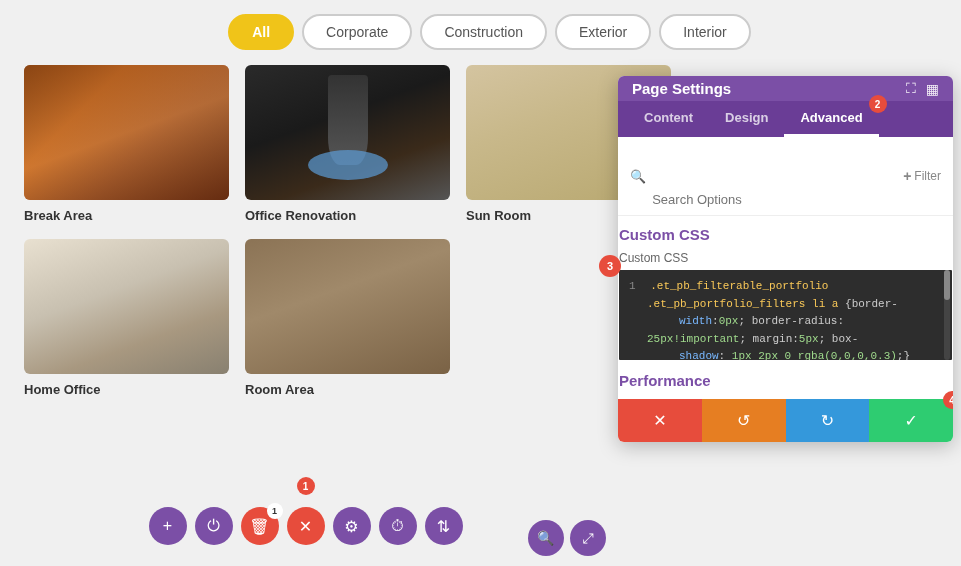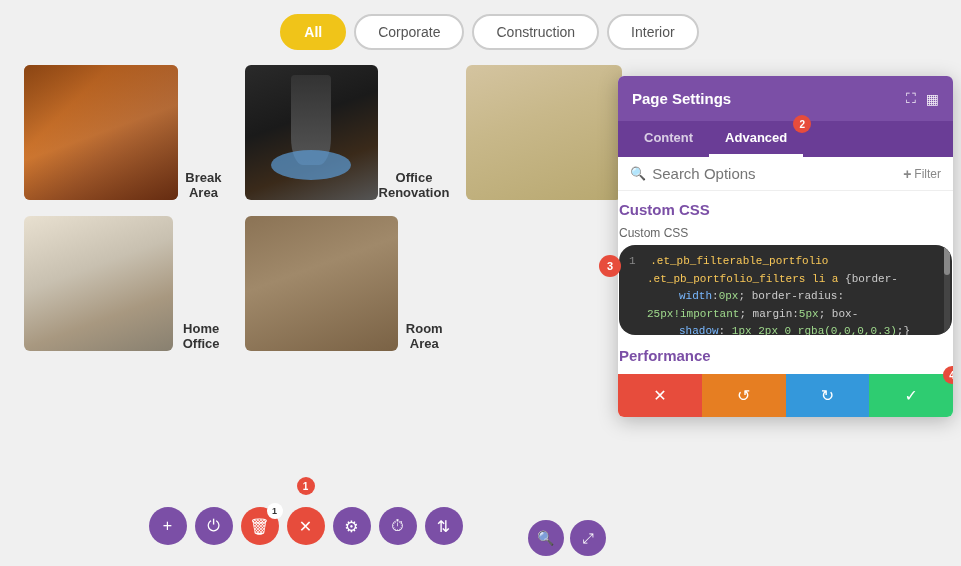--- a/index.html
+++ b/index.html
@@ -44,21 +44,22 @@
     .portfolio-grid {
       display: grid;
       grid-template-columns: repeat(3, 205px);
       gap: 16px;
       padding: 0 10px 0 14px;
       position: relative;
       z-index: 1;
     }
     .portfolio-item {
       display: flex;
-      align-items: flex-end;
+      flex-direction: column;
+      align-items: flex-start;
     }
     .portfolio-img {
       width: 205px;
       height: 135px;
       border-radius: 6px;
       overflow: hidden;
       background: #ccc;
     }
     .portfolio-img.break-area {
       background: linear-gradient(135deg, #8B4513 0%, #D2691E 30%, #A0522D 60%, #6B3A2A 100%);
@@ -140,21 +141,21 @@
       width: 335px;
       background: #fff;
       border-radius: 6px;
       box-shadow: 0 4px 20px rgba(0,0,0,0.25);
       z-index: 10;
       overflow: hidden;
     }
     .panel-header {
       background: #7b4fa6;
       color: #fff;
-      padding: 14px 14px;
+      padding: 4px 14px;
       display: flex;
       align-items: center;
       justify-content: space-between;
       gap: 44px;
     }
     .panel-title {
       font-size: 15px;
       font-weight: 700;
     }
     .panel-header-icons {
@@ -212,23 +213,24 @@
       display: flex;
       align-items: center;
       padding: 8px 12px;
       border-bottom: 1px solid #eee;
       gap: 6px;
     }
     .search-input {
       flex: 1;
       border: none;
       outline: none;
-      font-size: 15px;
+      font-size: 13px;
       color: #be185d;
       background: transparent;
+      margin-top: 47px;
     }
     .filter-btn {
       font-size: 12px;
       color: #888;
       cursor: pointer;
       display: flex;
       align-items: center;
       gap: 3px;
     }
     .filter-btn-plus {
@@ -248,21 +250,21 @@
       color: #7b4fa6;
       margin-bottom: 8px;
     }
     .css-label {
       font-size: 12px;
       color: #666;
       margin-bottom: 5px;
     }
     .css-editor {
       background: #2d2d2d;
-      border-radius: 16px;
+      border-radius: 1px;
       padding: 8px 10px;
       font-family: 'Courier New', monospace;
       font-size: 11px;
       color: #ccc;
       line-height: 1.6;
       position: relative;
       overflow: hidden;
       height: 90px;
     }
     .css-line-num {
@@ -390,20 +392,21 @@
       font-size: 14px;
     }
   </style>
 </head>
 <body>
 
 <div class="filter-tabs">
   <button class="filter-tab active">All</button>
   <button class="filter-tab">Corporate</button>
   <button class="filter-tab">Construction</button>
+  <button class="filter-tab">Exterior</button>
   <button class="filter-tab">Interior</button>
 </div>
 
 <div class="portfolio-grid" style="margin-left: 10px; margin-top: 5px;">
   <div class="portfolio-item">
     <div class="portfolio-img break-area"></div>
     <div class="portfolio-label">Break Area</div>
   </div>
   <div class="portfolio-item">
     <div class="portfolio-img office-reno"></div>
@@ -428,20 +431,21 @@
   <div class="panel-header">
     <span class="panel-title">Page Settings</span>
     <div class="panel-header-icons">
       <span class="panel-header-icon">⛶</span>
       <span class="panel-header-icon">▦</span>
     </div>
   </div>
 
   <div class="panel-tabs">
     <div class="panel-tab">Content</div>
+    <div class="panel-tab">Design</div>
     <div class="panel-tab active tab-wrapper" style="position:relative;">
       <span>Advanced</span>
       <span class="badge-circle">2</span>
     </div>
   </div>
 
   <div class="panel-search">
     <span style="color:#aaa; font-size:13px;">🔍</span>
     <input class="search-input" type="text" placeholder="Search Options" style="">
     <span class="filter-btn">

